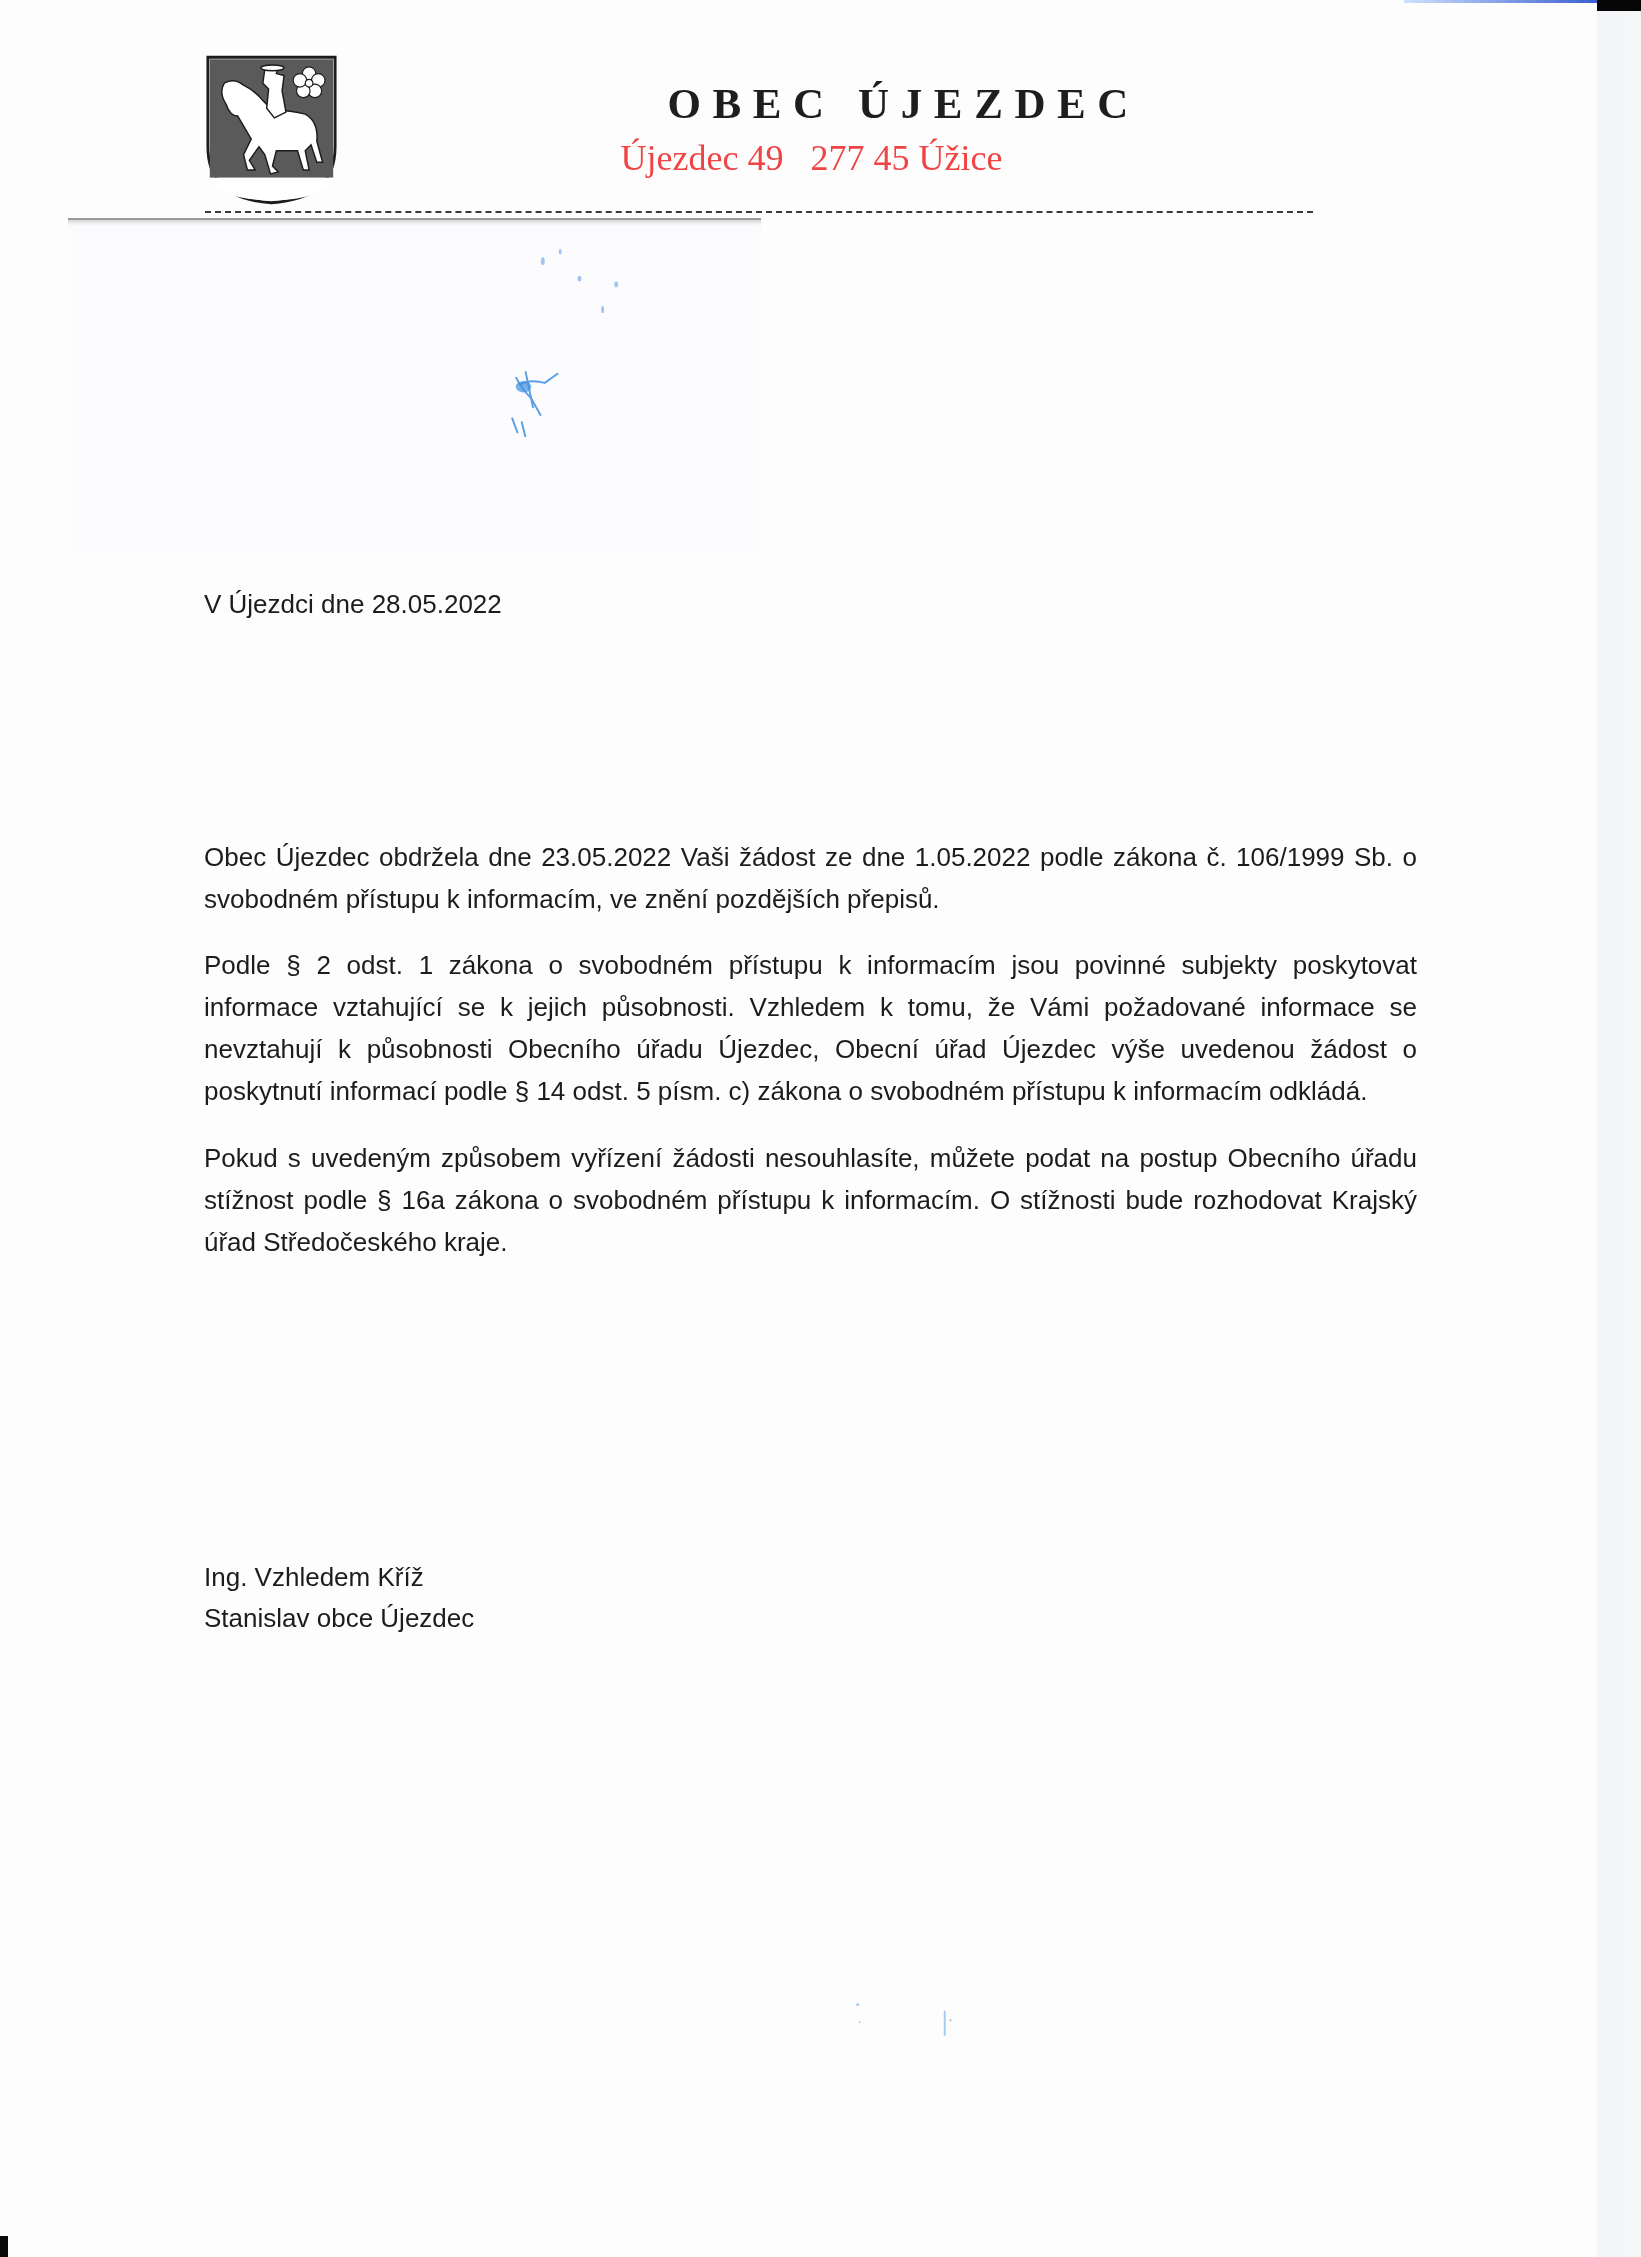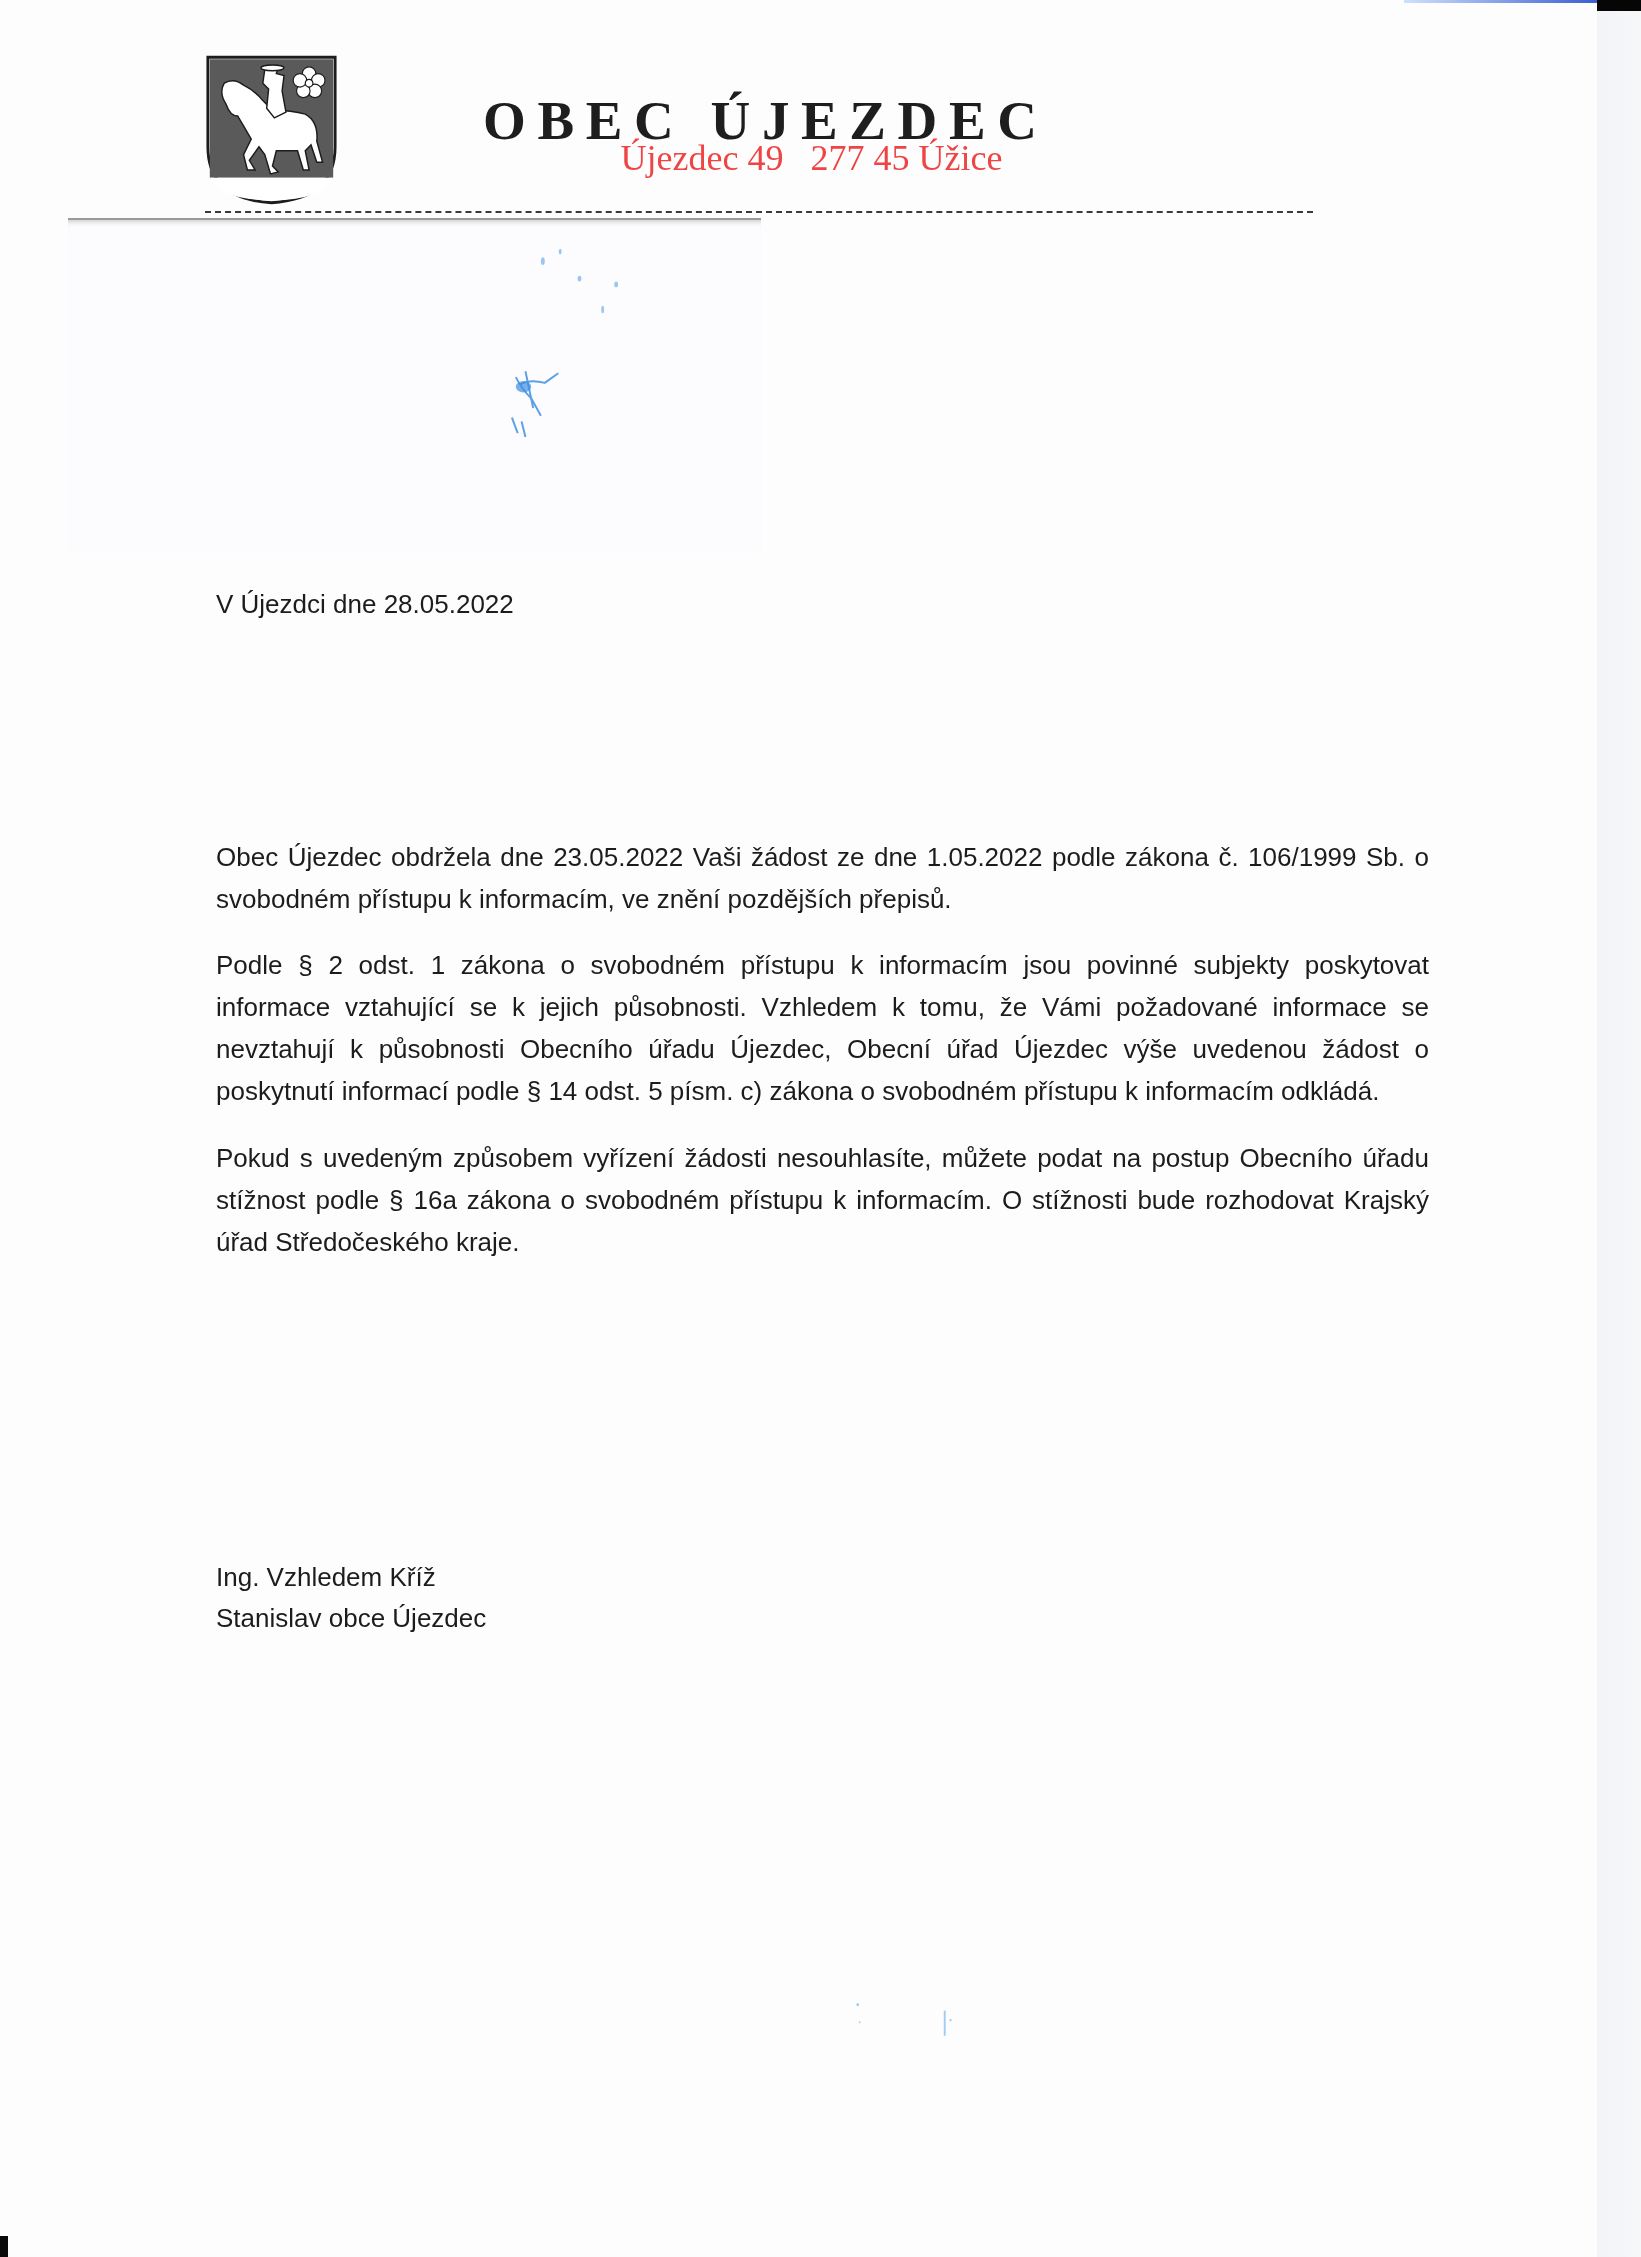--- a/index.html
+++ b/index.html
@@ -17,42 +17,42 @@
     position: absolute; right: 44px; top: 0; width: 193px; height: 2.9px;
     background: linear-gradient(to right, #cfe1ff, #3a5fd0);
   }
   .scan-corner-black-tr { position: absolute; right: 0; top: 0; width: 44px; height: 10.6px; background: #060606; }
   .scan-corner-black-bl { position: absolute; left: 0; bottom: 0; width: 7.7px; height: 21px; background: #0a0a0a; }
 
   .crest {
     position: absolute; left: 205px; top: 54px; width: 133px; height: 151px;
   }
   .org-name {
-    position: absolute; left: 483px; top: 89px; width: 657px; text-align: left;
-    font-family: "Liberation Serif", serif; font-weight: bold; font-size: 55px;
+    position: absolute; left: 483px; top: 79px; width: 657px; text-align: right;
+    font-family: "Liberation Serif", serif; font-weight: bold; font-size: 43px;
     letter-spacing: 11.6px; color: #1e1e1e;
   }
   .org-address {
     position: absolute; left: 483px; top: 137px; width: 657px; text-align: center;
     font-family: "Liberation Serif", serif; font-size: 36px; color: #ef4444;
     white-space: pre;
   }
   .header-rule {
     position: absolute; left: 205px; top: 211px; width: 1108px; height: 0;
     border-top: 2.9px dashed #3a3a3a;
   }
   .address-window {
     position: absolute; left: 68px; top: 218px; width: 693px; height: 333px;
     border-top: 2.9px solid #9a9a9a;
     box-shadow: inset 0 5.8px 5.8px -3.9px rgba(0,0,0,0.18);
     background: #fcfcfe;
   }
   .ink-mark { position: absolute; }
 
-  .text { position: absolute; left: 216px; font-size: 26px; color: #1c1c1c; }
+  .text { position: absolute; left: 204px; font-size: 26px; color: #1c1c1c; }
   .letter-date { top: 589px; }
   .subject { top: 726px; line-height: 42px; text-decoration: underline; text-underline-offset: 4.8px; width: 1255px; }
   .para { width: 1213px; line-height: 42px; text-align: justify; }
   .p1 { top: 836px; }
   .p2 { top: 944px; }
   .p3 { top: 1137px; }
   .signature-name { top: 1562px; }
   .signature-title { top: 1603px; }
 </style>
 </head>

